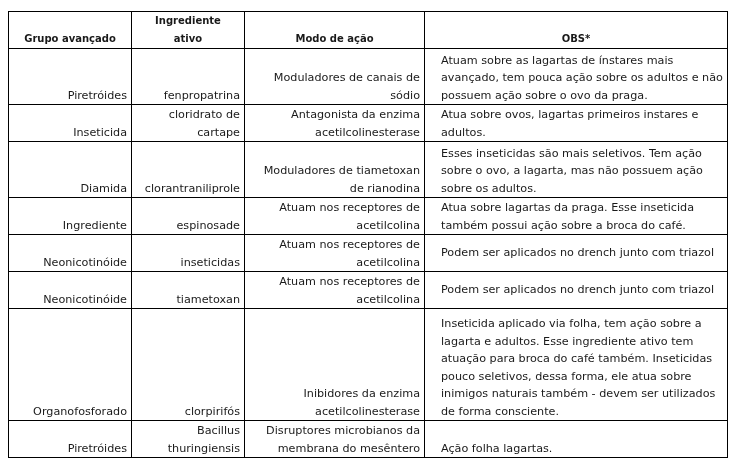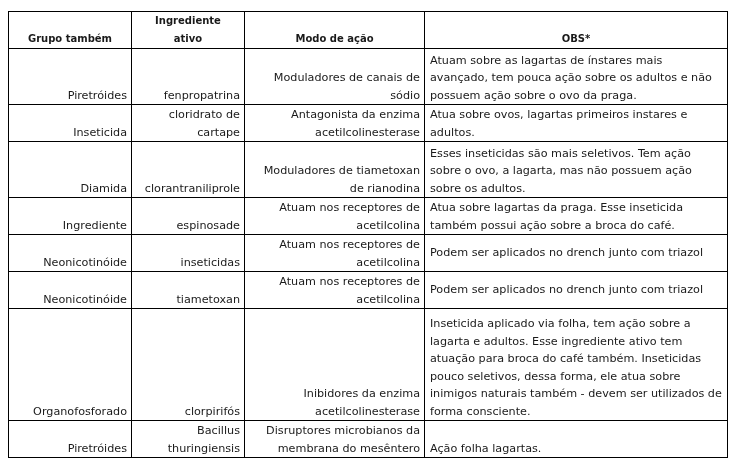--- a/index.html
+++ b/index.html
@@ -3,36 +3,36 @@
 <meta charset="utf-8">
 <style>
   html, body { margin:0; padding:0; background:#ffffff; }
   body { width:739px; height:460px; position:relative; overflow:hidden;
          font-family:"DejaVu Sans", "Liberation Sans", sans-serif; color:#1a1a1a; }
   table { position:absolute; left:8px; top:11px; border-collapse:collapse;
           table-layout:fixed; width:719px; font-size:11.2px; line-height:17.5px; }
   td, th { border:1.3px solid #000; padding:0 4px; vertical-align:bottom; }
   th { font-weight:bold; text-align:center; font-size:10px; padding-bottom:1px; }
   td.c { text-align:right; }
-  td.obs { text-align:left; padding-left:5px; }
+  td.obs { text-align:left; padding-left:16px; }
   col.c1 { width:123px; } col.c2 { width:113px; } col.c3 { width:180px; } col.c4 { width:303px; }
 </style>
 </head>
 <body>
 
 <table>
   <colgroup>
       <col class="c1">
       <col class="c2">
       <col class="c3">
       <col class="c4">
     </colgroup>
   <thead>
     <tr style="height:37px">
-      <th>Grupo também</th>
+      <th>Grupo avançado</th>
       <th><span>Ingrediente</span><br><span>ativo</span></th>
       <th>Modo de ação</th>
       <th>OBS*</th>
     </tr>
   </thead>
   <tbody>
     <tr style="height:56px">
       <td class="c">Piretróides</td>
       <td class="c">fenpropatrina</td>
       <td class="c">Moduladores de canais de sódio</td>

